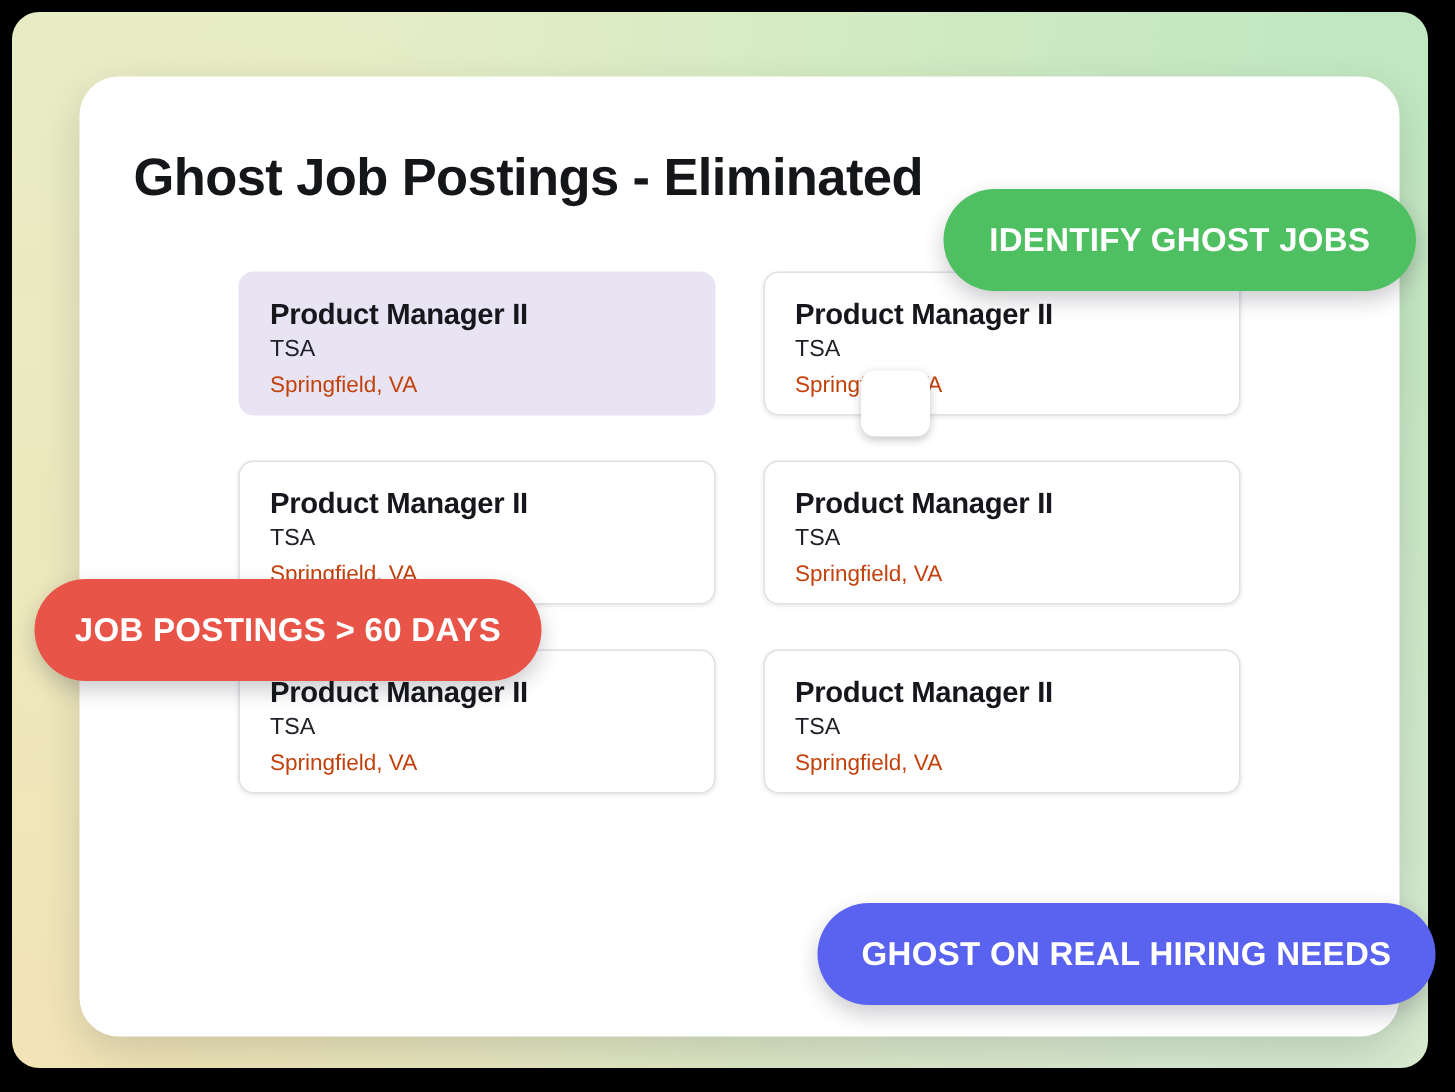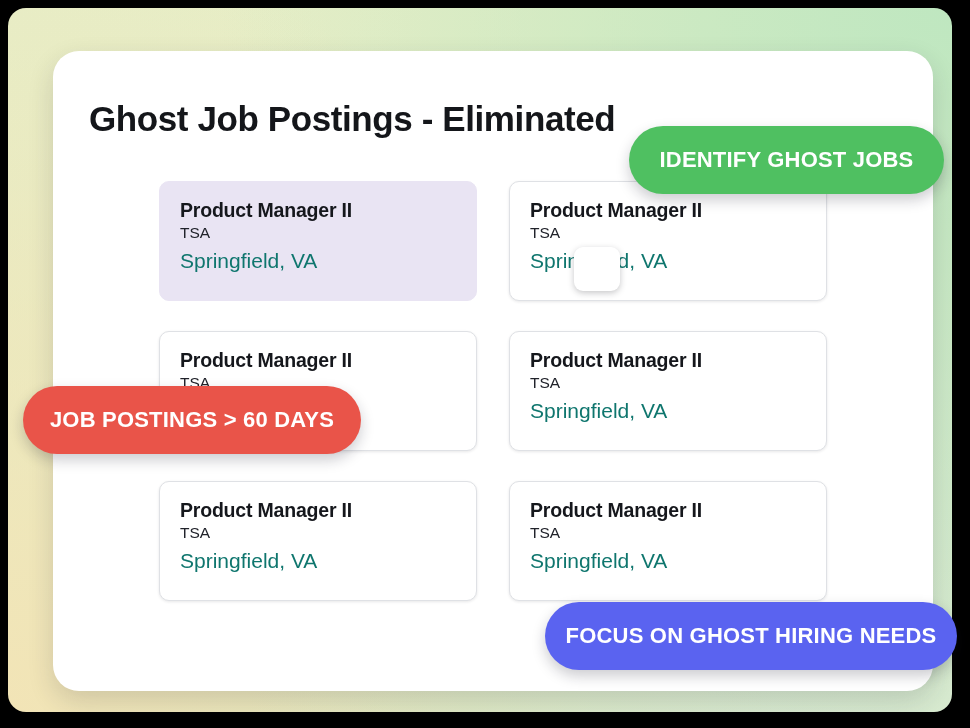--- a/index.html
+++ b/index.html
@@ -71,21 +71,21 @@
 
   .grid-row {
     display: flex;
     gap: 32px;
     margin-bottom: 30px;
   }
 
   .job-card {
     position: relative;
     width: 318px;
-    height: 120px;
+    height: 96px;
     box-sizing: border-box;
     border-radius: 10px;
     border: 1px solid #dfe1e5;
     background: #ffffff;
     box-shadow: 0 1px 3px rgba(20,20,30,0.10);
     padding: 18px 20px 14px 20px;
   }
 
   .job-card.highlighted {
     background: #e9e4f3;
@@ -101,22 +101,22 @@
     letter-spacing: -0.2px;
   }
 
   .job-org {
     font-size: 15.5px;
     color: #20222a;
     line-height: 1.55;
   }
 
   .job-loc {
-    font-size: 21px;
-    color: #0f766e;
+    font-size: 15px;
+    color: #c2410c;
     line-height: 1.55;
   }
 
   
   .pill {
     position: absolute;
     display: flex;
     align-items: center;
     justify-content: center;
     border-radius: 999px;
@@ -230,17 +230,17 @@
       </div>
 
       <div id="cursor-artifact"></div>
 
     </div>
 
     <div class="pill" id="pill-identify">IDENTIFY GHOST JOBS</div>
 
     <div class="pill" id="pill-postings">JOB POSTINGS &gt; 60 DAYS</div>
 
-    <div class="pill" id="pill-focus">FOCUS ON GHOST HIRING NEEDS</div>
+    <div class="pill" id="pill-focus">GHOST ON REAL HIRING NEEDS</div>
 
   </div>
 
 </div>
 
 </body></html>

